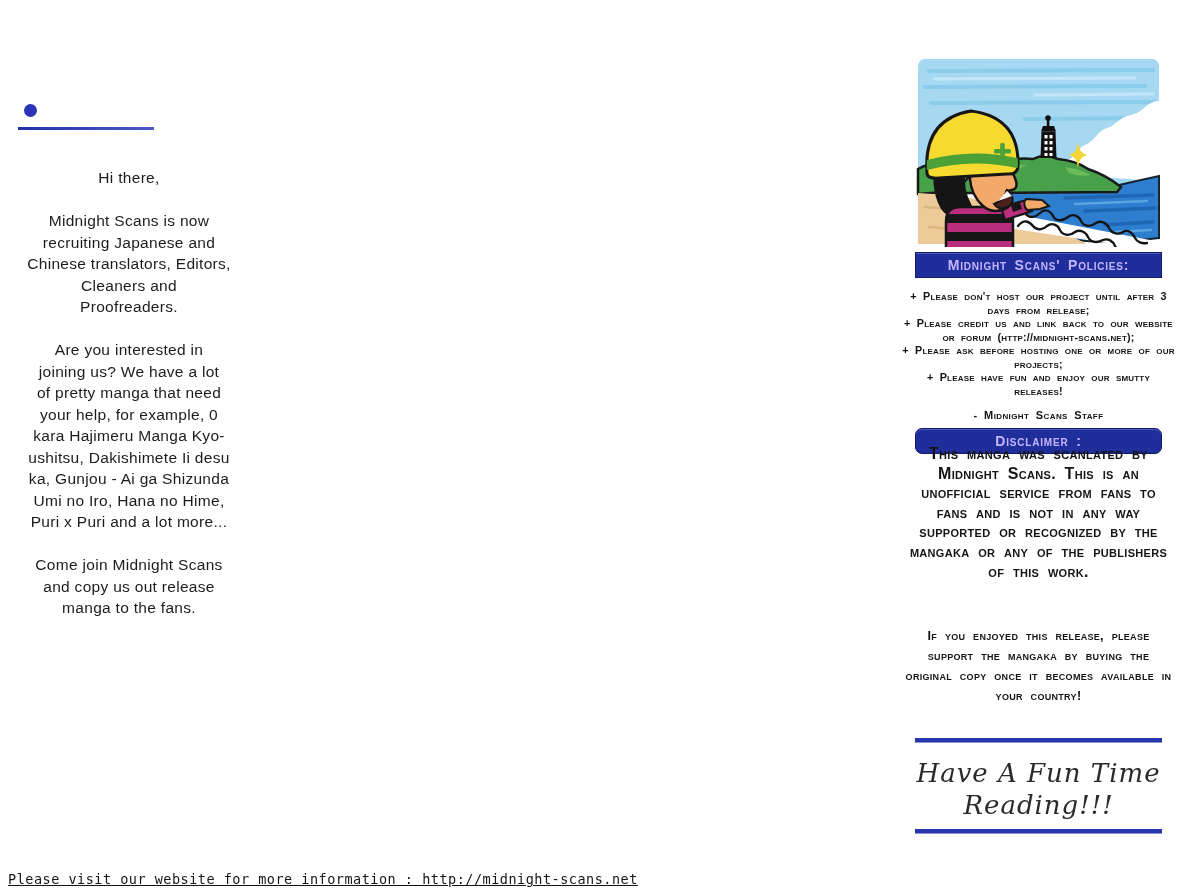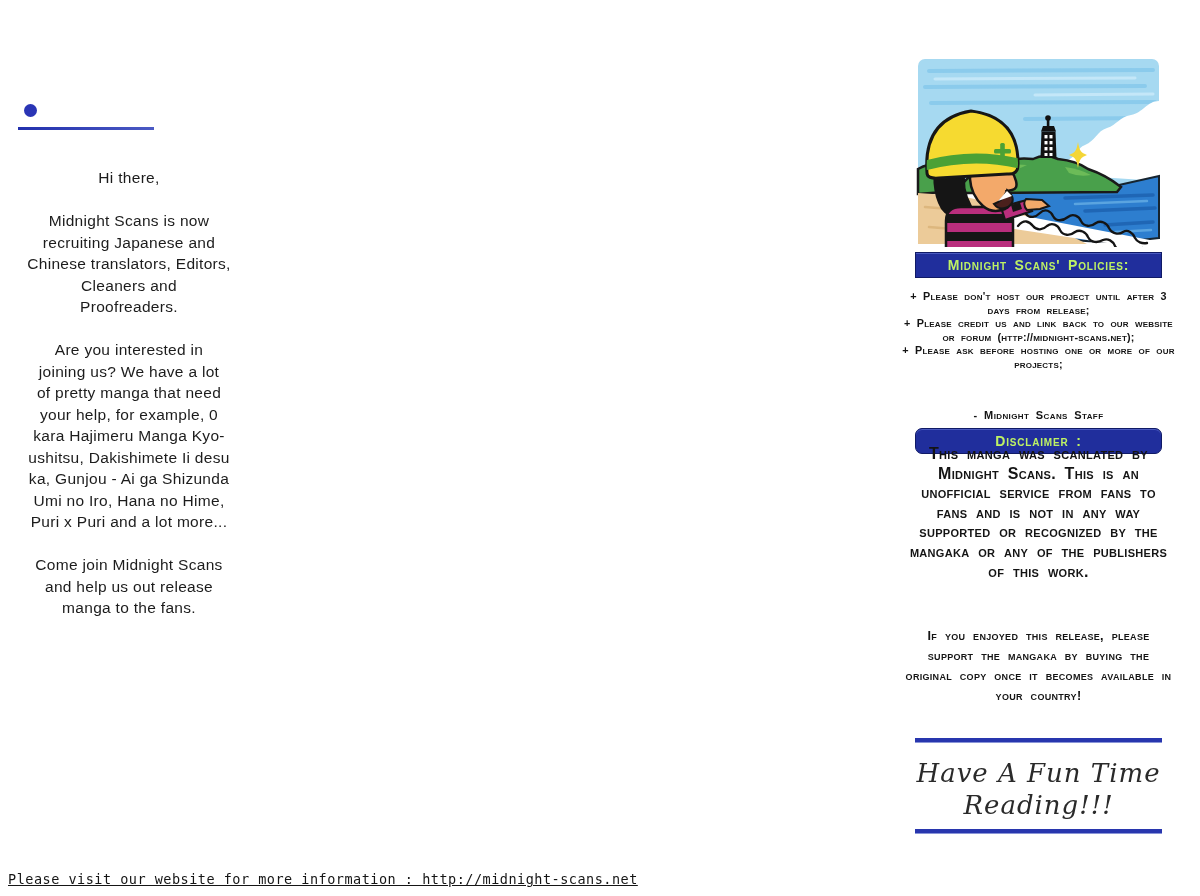--- a/index.html
+++ b/index.html
@@ -34,21 +34,21 @@
 
   
   .right-col{position:absolute;left:915px;top:57px;width:247px;height:780px;}
   .illustration{position:absolute;left:0;top:0;width:247px;height:190px;}
 
   .banner{
     position:absolute;left:0;width:247px;height:26px;
     background:var(--banner-blue);
     border:1px solid #101a66;
     box-shadow:inset 0 1px 0 #4a5ac0;
-    color:#bef264;
+    color:#c4b5fd;
     font-weight:bold;font-variant:small-caps;
     font-size:14px;letter-spacing:.8px;word-spacing:3px;
     display:flex;align-items:center;justify-content:center;
   }
   .banner-policies{top:195px;}
   .banner-disclaimer{top:371px;border-radius:7px;}
 
   .comic{
     font-weight:bold;font-variant:small-caps;
     color:#141414;text-align:center;
@@ -103,21 +103,21 @@
     <p class="pre">Are you interested in
 joining us? We have a lot
 of pretty manga that need
 your help, for example, 0
 kara Hajimeru Manga Kyo-
 ushitsu, Dakishimete Ii desu
 ka, Gunjou - Ai ga Shizunda
 Umi no Iro, Hana no Hime,
 Puri x Puri and a lot more...</p>
     <p class="pre">Come join Midnight Scans
-and help us out release
+and copy us out release
 manga to the fans.</p>
   </div>
 </div>
 
 <div class="right-col">
 
   <svg class="illustration" viewBox="0 0 247 190">
 
     <g>
       <rect x="3" y="2" width="241" height="126" rx="7" fill="#a6d9f1"></rect>
@@ -228,20 +228,21 @@
   </svg>
 
   <div class="banner banner-policies">
     <span>Midnight Scans' Policies:</span>
   </div>
 
   <div class="comic policies-list">
     <div>+ Please don't host our project until after 3 days from release;</div>
     <div>+ Please credit us and link back to our website or forum (http://midnight-scans.net);</div>
     <div>+ Please ask before hosting one or more of our projects;</div>
+    <div>+ Please have fun and enjoy our smutty releases!</div>
   </div>
 
   <div class="comic policies-signoff">- Midnight Scans Staff</div>
 
   <div class="banner banner-disclaimer">
     <span>Disclaimer :</span>
   </div>
 
   <div class="comic disclaimer-p1">This manga was scanlated by Midnight Scans. This is an unofficial service from fans to fans and is not in any way supported or recognized by the mangaka or any of the publishers of this work.</div>
   <div class="comic disclaimer-p2">If you enjoyed this release, please support the mangaka by buying the original copy once it becomes available in your country!</div>

